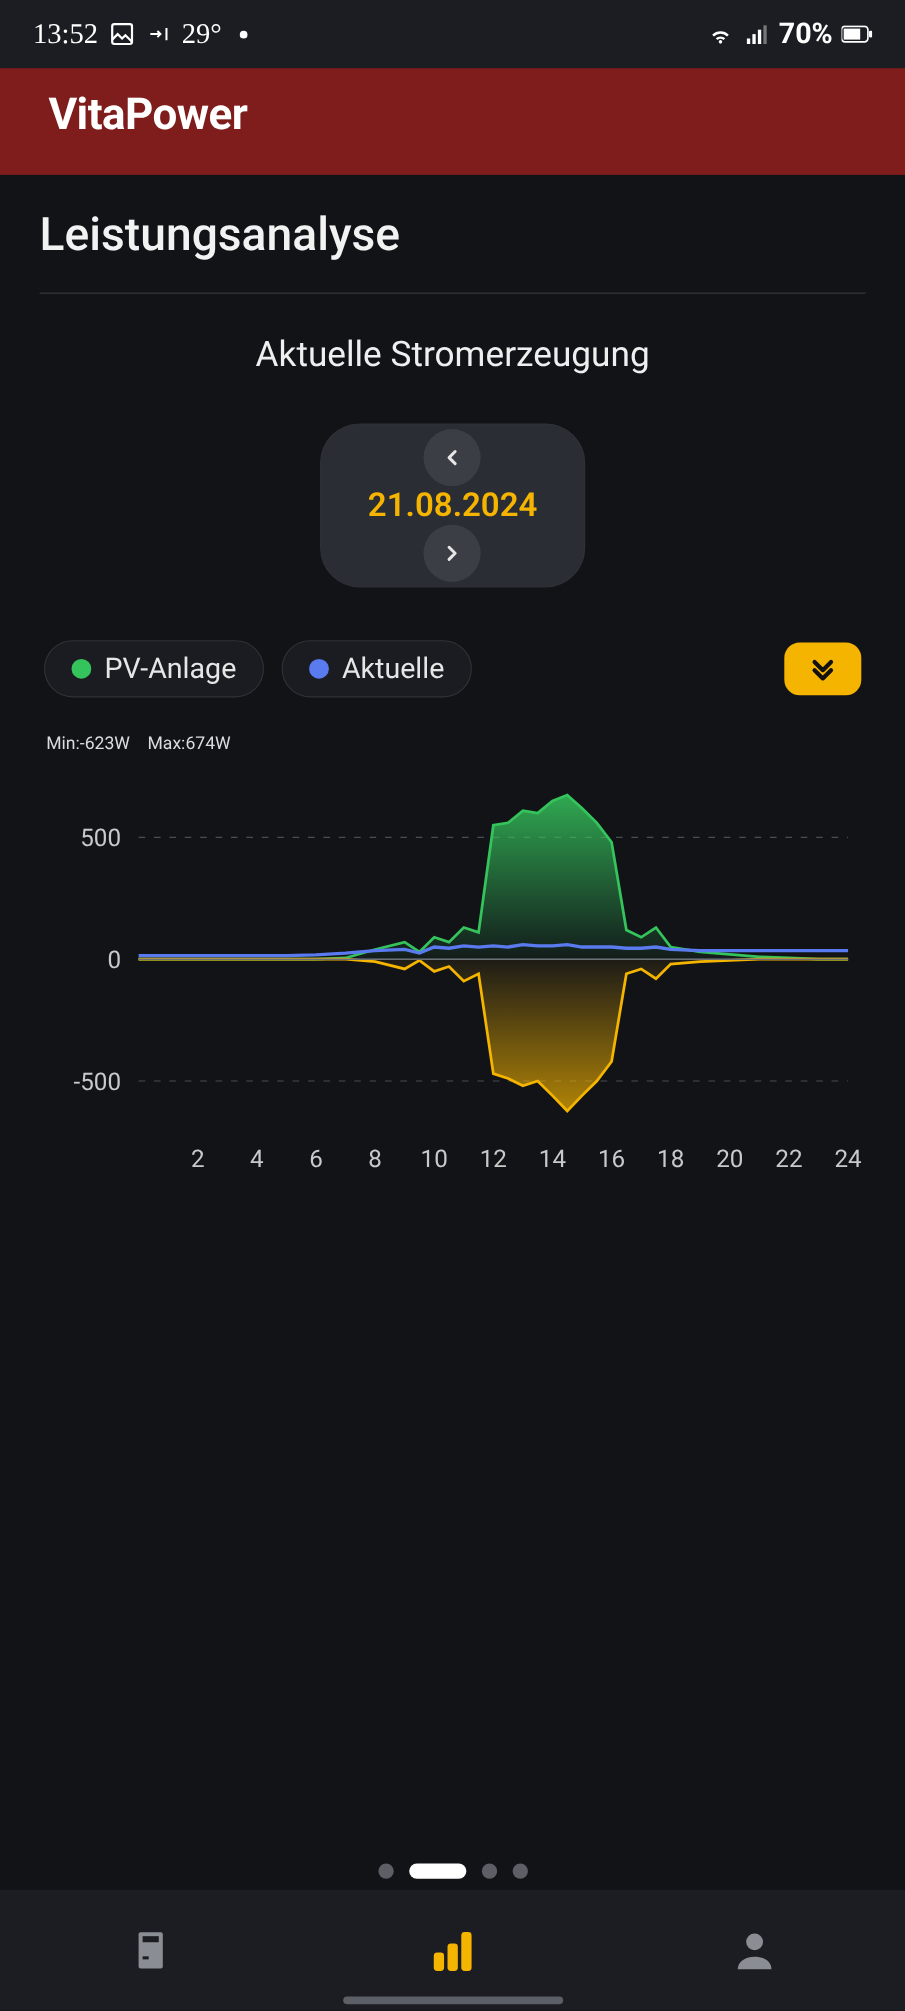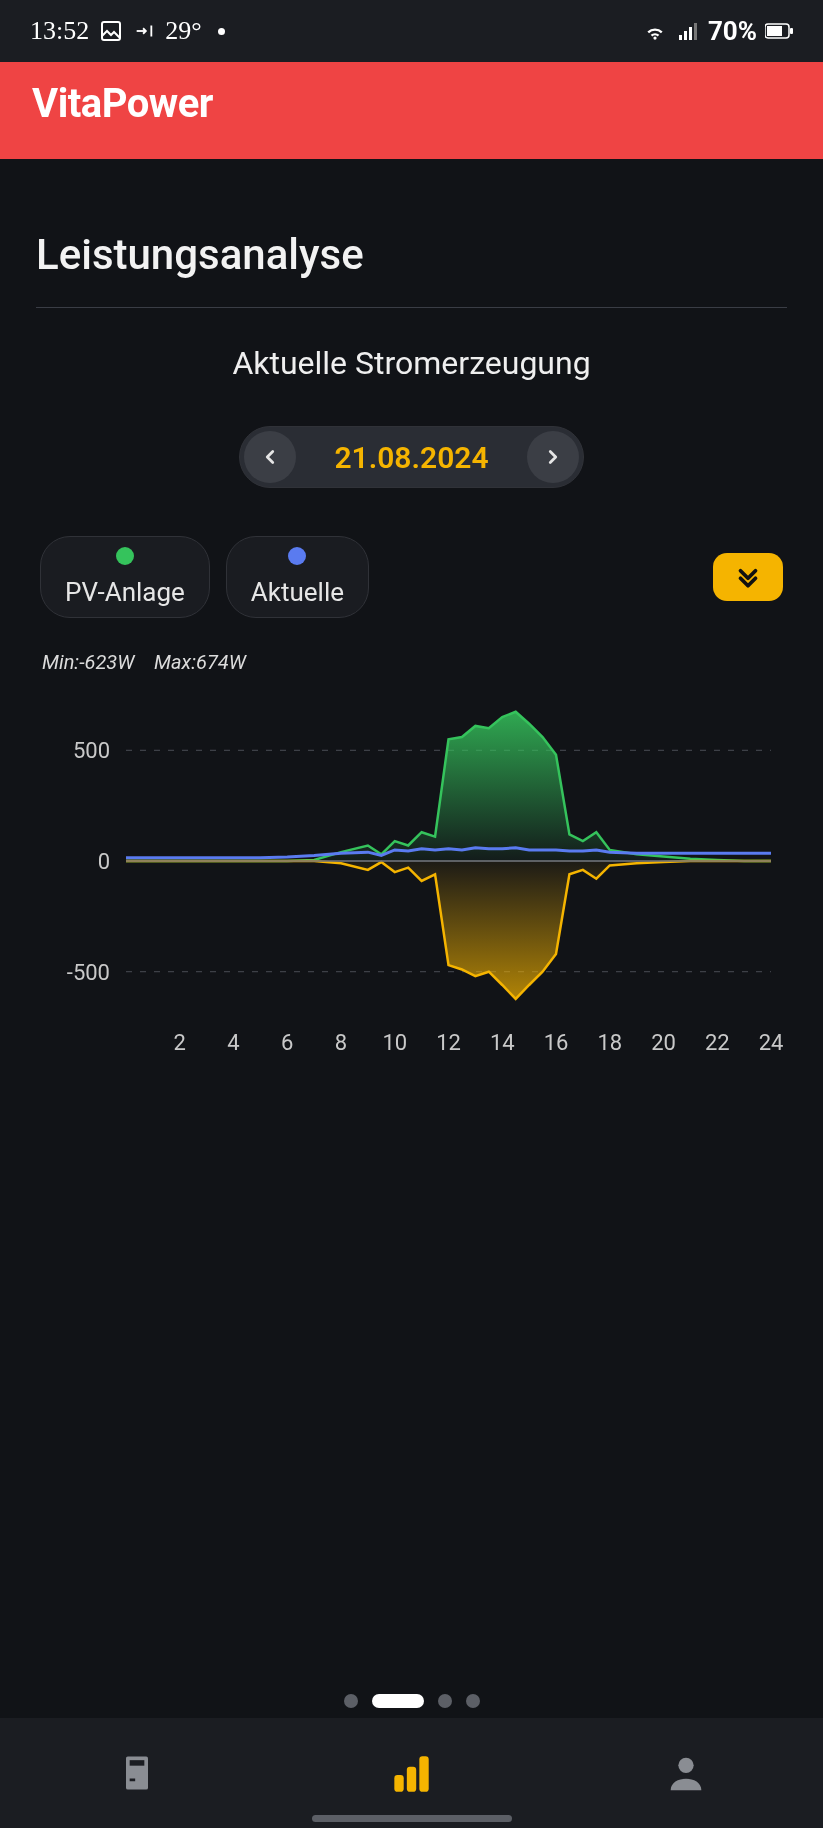--- a/index.html
+++ b/index.html
@@ -1,36 +1,36 @@
 <!DOCTYPE html>
 <html><head>
 <meta charset="utf-8">
 <style>
   * { box-sizing: border-box; margin: 0; padding: 0; }
   html, body { width: 823px; height: 1828px; background: #111317; font-family: -apple-system, Roboto, "Segoe UI", sans-serif; color: #ffffff; overflow: hidden; }
   .status-bar { height: 62px; display: flex; align-items: center; justify-content: space-between; padding: 0 30px; font-size: 26px; font-weight: 500; background: #1b1d22; }
   .status-left { display: flex; align-items: center; gap: 10px; font-family: Liberation Serif, serif; }
   .status-right { display: flex; align-items: center; gap: 8px; font-weight: bold; }
-  .app-header { background: #ef4444; padding: 18px 32px 32px; }
+  .app-header { background: #7f1d1d; padding: 18px 44px 32px; }
   .app-title { font-size: 40px; font-weight: 700; letter-spacing: -0.5px; }
   .content { padding: 30px 36px 0; }
-  .page-title { font-size: 42px; font-weight: 500; color: #f2f2f2; margin-bottom: 28px; margin-top: 41px; }
+  .page-title { font-size: 42px; font-weight: 500; color: #f2f2f2; margin-bottom: 28px; }
   .divider { border: 0; border-top: 1px solid #3a3d45; margin-bottom: 36px; }
   .section-subtitle { text-align: center; font-size: 32px; font-weight: 400; color: #efefef; margin-bottom: 44px; }
-  .date-picker { display: flex; align-items: center; justify-content: center; gap: 0; margin: 0 auto 48px; width: fit-content; background: #2a2d34; border-radius: 36px; padding: 4px; border:1px solid #303238;}
+  .date-picker { display: flex; align-items: center; justify-content: center; gap: 0; margin: 0 auto 48px; width: fit-content; background: #2a2d34; border-radius: 36px; padding: 4px; border:1px solid #303238;flex-direction:column;}
   .date-nav-btn { width: 52px; height: 52px; border-radius: 50%; background: #3b3e45; border: none; color: #d7d7d7; display: flex; align-items: center; justify-content: center; cursor: pointer; }
   .date-value { padding: 0 38px; font-size: 30px; font-weight: 600; color: #f5b400; }
   .legend-row { display: flex; align-items: center; gap: 16px; margin-bottom: 32px; padding: 0 4px; }
-  .legend-chip { display: flex; align-items: center; gap: 12px; padding: 10px 24px; border-radius: 30px; background: #1a1c21; border: 1px solid #303238; font-size: 26px; color: #e6e6e6; cursor: pointer; flex-direction: column; }
+  .legend-chip { display: flex; align-items: center; gap: 12px; padding: 10px 24px; border-radius: 30px; background: #1a1c21; border: 1px solid #303238; font-size: 26px; color: #e6e6e6; cursor: pointer; }
   .dot { width: 18px; height: 18px; border-radius: 50%; }
   .dot-green { background: #35c35c; }
   .dot-yellow { background: #f5b400; }
   .dot-blue { background: #5a7bf0; }
   .expand-btn { margin-left: auto; width: 70px; height: 48px; border-radius: 14px; background: #f5b400; border: none; display: flex; align-items: center; justify-content: center; cursor: pointer; }
-  .stats-line { font-size: 20px; color: #dcdcdc; margin-bottom: 14px; padding-left: 6px; font-style: italic; }
+  .stats-line { font-size: 16px; color: #dcdcdc; margin-bottom: 14px; padding-left: 6px; }
   .chart-wrap { position: relative; width: 100%; }
   .page-dots { position: absolute; left: 0; right: 0; bottom: 120px; display:flex; gap:14px; align-items:center; justify-content:center; }
   .pdot { width:14px; height:14px; border-radius:50%; background:#5c5f66; }
   .pdot.active { width:52px; border-radius:8px; background:#ffffff; }
   .bottom-nav { position:absolute; left:0; right:0; bottom:0; height:110px; background:#1b1d22; display:flex; align-items:center; justify-content:space-around; }
   .nav-item { width:80px; height:60px; display:flex; align-items:center; justify-content:center; cursor:pointer; }
   .home-handle { position:absolute; bottom:6px; left:50%; transform:translateX(-50%); width:200px; height:7px; border-radius:4px; background:#5c5f66; }
 </style>
 </head>
 <body>

